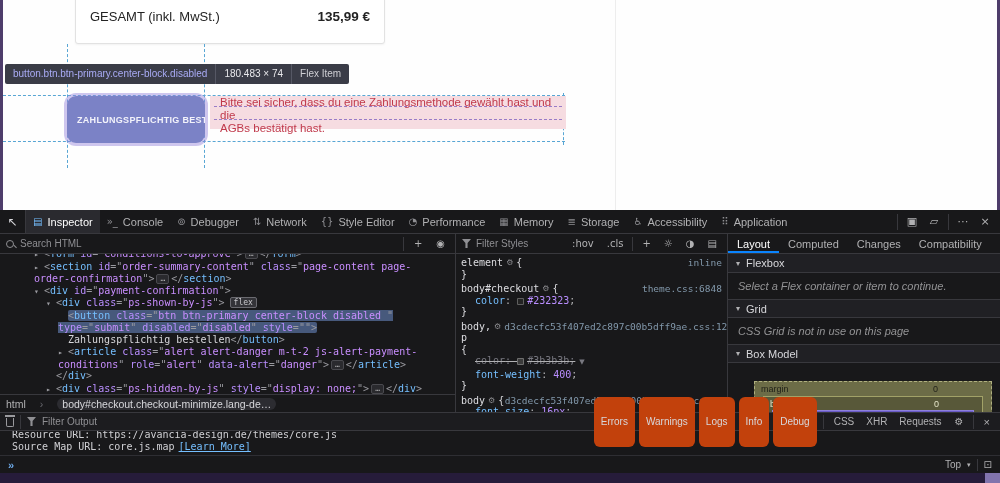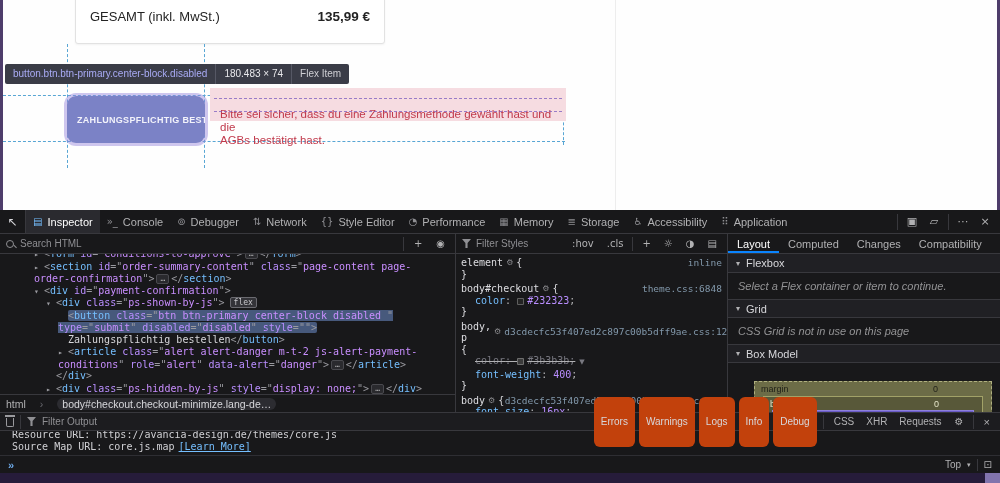--- a/index.html
+++ b/index.html
@@ -16,21 +16,21 @@
   .dash-v{position:absolute;width:0;border-left:1px dashed #58a6d4}
   .dash-h{position:absolute;height:0;border-top:1px dashed #58a6d4}
   .v1{left:64px;top:44px;height:124px}.v2{left:201px;top:44px;height:124px}.v3{left:560px;top:93px;height:52px}
   .h1{top:95px;left:0;width:562px}.h2{top:141px;left:0;width:562px}
   .infobar{position:absolute;left:2px;top:64px;height:20px;display:inline-flex;align-items:center;background:#3a3c47;border-radius:2px;font-size:10px;white-space:nowrap}
   .infobar>span{padding:0 8px;border-left:1px solid #565865;line-height:20px}
   .infobar>span:first-child{border-left:none}
   .ib-sel{color:#a9abf5}.ib-dim{color:#e9e9ec}.ib-flex{color:#cfcfd4}
   .order-btn{position:absolute;left:64px;top:96px;width:138px;height:47px;border:none;border-radius:9px;background:#7b82c6;box-shadow:0 0 0 3px rgba(148,130,220,.45);display:flex;align-items:center;overflow:hidden;cursor:default}
   .order-btn span{padding-left:10px;font-size:9px;font-weight:bold;letter-spacing:.3px;color:#f2f2fa;white-space:nowrap;font-family:"Liberation Sans",sans-serif}
-  .alert-box{position:absolute;left:207px;top:88px;width:356px;height:33px;background:#f6dce1;color:#c0394b;font-size:11.5px;line-height:13px;padding:20px 0 0 10px}
+  .alert-box{position:absolute;left:207px;top:96px;width:356px;height:33px;background:#f6dce1;color:#c0394b;font-size:11.5px;line-height:13px;padding:0 0 0 10px}
   .alert-dash{position:absolute;left:4px;right:4px;border-top:1px dashed rgba(122,92,190,.75)}
   .ad1{top:10px}.ad2{top:23px}
 
   
   .dt{position:absolute;left:0;top:210px;width:1000px;height:263px;background:#18181a;color:#b1b1b3}
   .dt-tabs{position:absolute;left:0;top:0;width:100%;height:24px;display:flex;align-items:stretch;border-bottom:1px solid #38383d;background:#18181a}
   .pick{width:26px;display:flex;align-items:center;justify-content:center;border-right:1px solid #38383d;color:#d7d7db;font-size:12px}
   .dt-tab{display:flex;align-items:center;gap:5px;padding:0 7px;font-size:11px;color:#b1b1b3;cursor:default}
   .dt-tab.active{background:#2a2a2f;color:#fff}
   .dt-tab-icon{font-size:10px;color:#8f8f93;font-family:"DejaVu Sans",sans-serif}
@@ -62,21 +62,21 @@
   .tk-e{display:inline-block;background:#2a2a2e;border:1px solid #4a4a4f;border-radius:2px;color:#b1b1b3;font-size:8px;line-height:8px;padding:0 3px;margin:0 2px;vertical-align:1px}
   .mwrap.sel{background:#47597c;border-radius:2px}
   .mbadge{display:inline-block;border:1px solid #6a6a70;border-radius:2px;background:#333338;color:#c8c8cc;font-size:8px;line-height:9px;padding:0 3px;margin-left:5px;vertical-align:1px}
   .bcrumbs{position:absolute;left:0;bottom:0;width:455px;height:18px;border-top:1px solid #38383d;background:#18181a;display:flex;align-items:center;padding-left:6px;gap:14px;font-size:10.5px}
   .crumb{color:#b1b1b3}
   .crumb.active{color:#d7d7db;background:#2c2c31;border-radius:6px;padding:0 5px}
   .bsep{color:#6a6a70}
 
   .pane-rules{position:absolute;left:455px;top:44px;width:272px;height:158px;border-left:1px solid #38383d;overflow:hidden;padding:3px 5px;font-family:"DejaVu Sans Mono",monospace;font-size:10px;line-height:11.5px}
   .rule{margin-bottom:3px}
-  .rhead{display:flex;align-items:center}
+  .rhead{display:flex;align-items:flex-start}
   .rsel{color:#dcdce0}.rbrace{color:#d7d7db}
   .rgear{color:#8a8a8e;font-size:8px;margin:0 3px;font-family:"DejaVu Sans",sans-serif}
   .rlink{margin-left:auto;color:#8298ab;font-size:9.5px;white-space:nowrap}
   .rdecl{padding-left:14px;white-space:nowrap}
   .rname{color:#75bfff}.rval{color:#b98eff}.rpunc{color:#b1b1b3}
   .swatch{display:inline-block;width:7px;height:7px;border:1px solid rgba(210,210,210,.35);border-radius:1px;margin-right:3px;vertical-align:-1px}
   .struck{text-decoration:line-through}
   .struck .rname,.struck .rval,.struck .rpunc{color:#787880}
   .rfunnel{color:#787880;font-size:7px;margin-left:4px;font-family:"DejaVu Sans",sans-serif}
   .rclose{color:#d7d7db}

